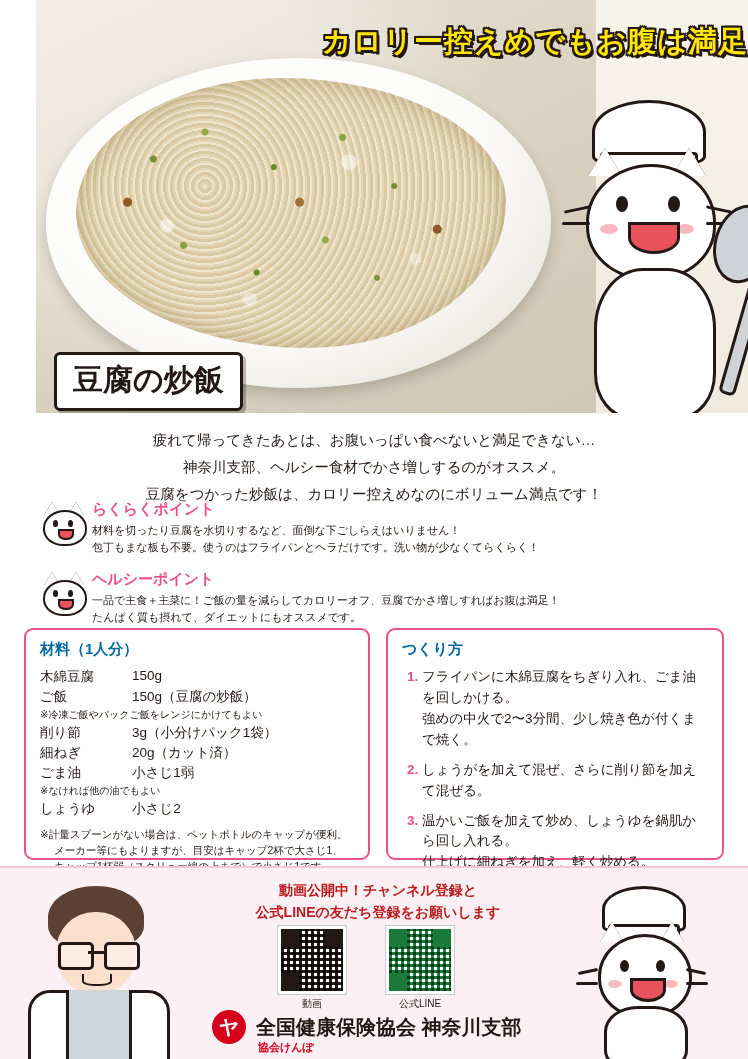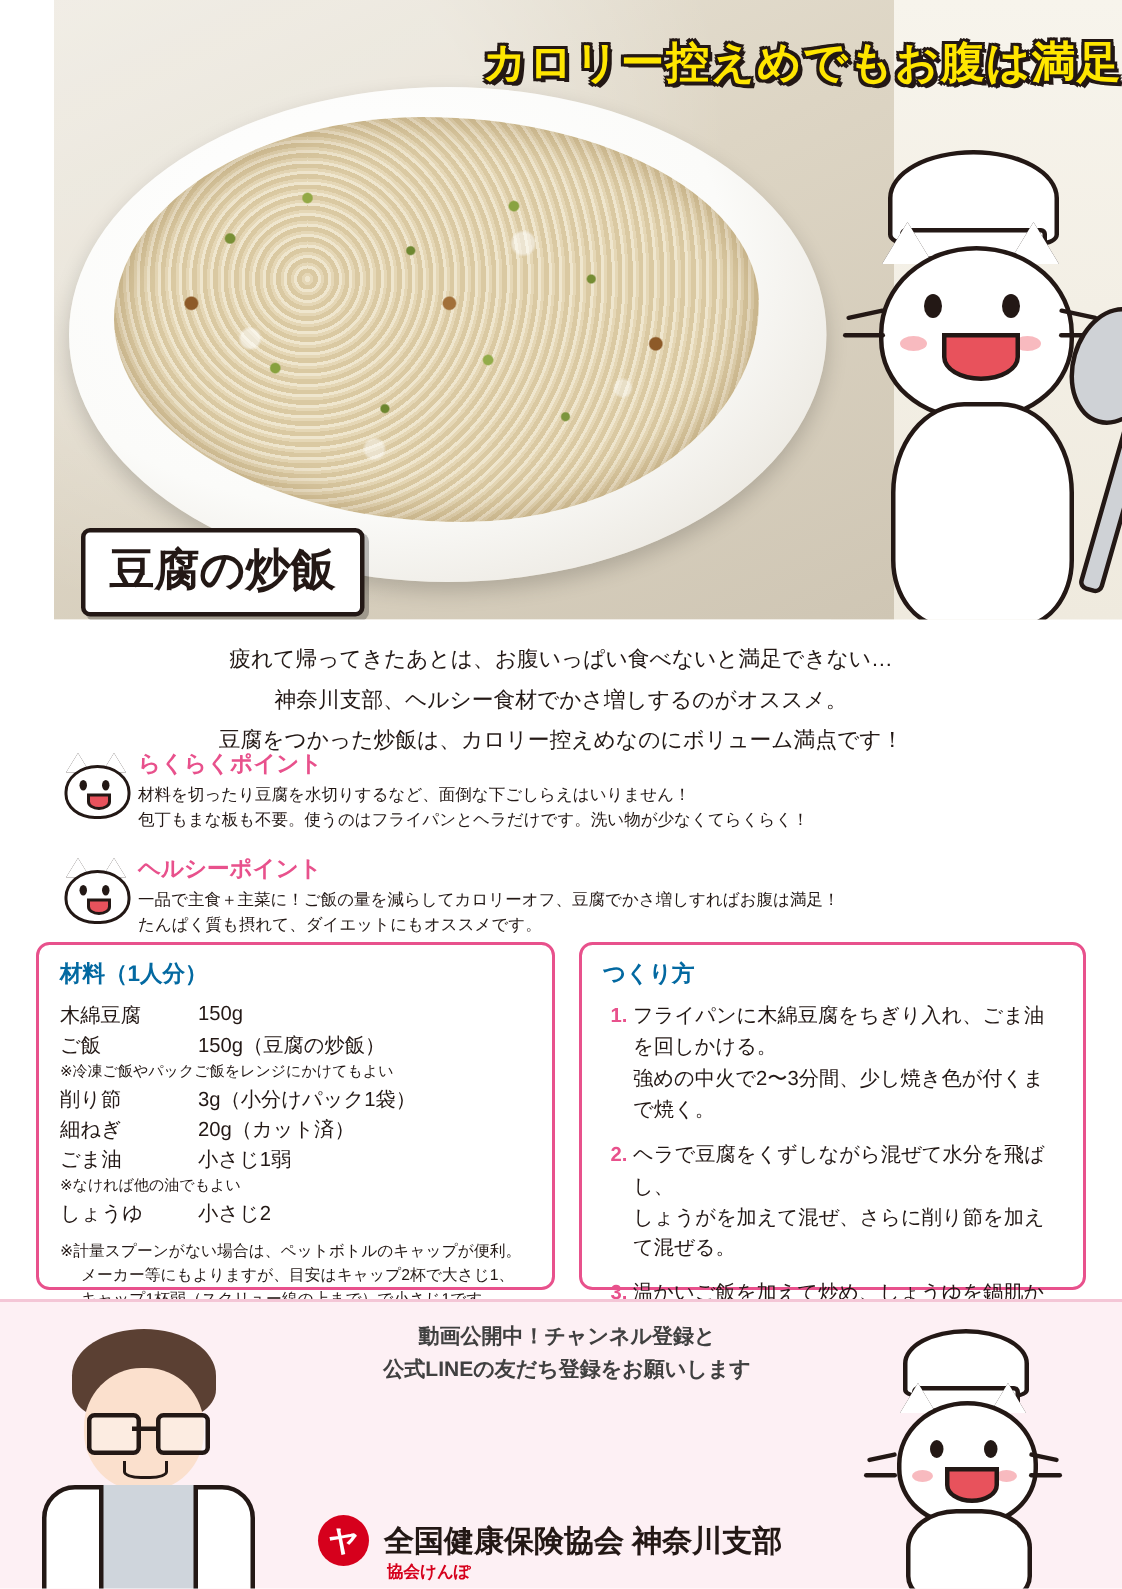--- a/index.html
+++ b/index.html
@@ -153,21 +153,21 @@
   ol.steps li::marker{color:#e8518c;font-weight:bold;}
   .supervisor{font-size:11px;margin-top:6px;color:#231815;}
 
   
   .footer{
     position:absolute;left:0;top:866px;width:748px;height:193px;
     background:#fdf0f4;border-top:2px solid #f4c6d6;
   }
   .footer-head{
     position:absolute;left:168px;top:12px;width:420px;text-align:center;
-    font-size:14px;font-weight:bold;line-height:1.55;color:#404040;
+    font-size:14px;font-weight:bold;line-height:1.55;color:#b91c1c;
   }
   .qr-wrap{position:absolute;top:58px;display:flex;gap:40px;left:278px;}
   .qr-item{text-align:center;}
   .qr{
     width:62px;height:62px;
     background:
       linear-gradient(#231815,#231815) 0 0/18px 18px no-repeat,
       linear-gradient(#231815,#231815) 100% 0/18px 18px no-repeat,
       linear-gradient(#231815,#231815) 0 100%/18px 18px no-repeat,
       repeating-linear-gradient(90deg,#231815 0 3px,#fff 3px 6px),
@@ -328,38 +328,47 @@
     </div>
 
     <div class="box box-right">
       <p class="box-title">つくり方</p>
       <ol class="steps" id="steps-list">
           <li>
             <div>フライパンに木綿豆腐をちぎり入れ、ごま油を回しかける。</div>
             <div>強めの中火で2〜3分間、少し焼き色が付くまで焼く。</div>
           </li>
           <li>
-            <div>ヘラで豆腐をくずしながら混ぜて水分を飛ばし、</div>
             <div>しょうがを加えて混ぜ、さらに削り節を加えて混ぜる。</div>
           </li>
           <li>
             <div>温かいご飯を加えて炒め、しょうゆを鍋肌から回し入れる。</div>
             <div>仕上げに細ねぎを加え、軽く炒める。</div>
           </li>
         </ol>
       <div class="supervisor">レシピ監修：全国健康保険協会神奈川支部 管理栄養士</div>
     </div>
   </div>
 
   <div class="footer">
     <div class="footer-head">
       <div>動画公開中！チャンネル登録と</div>
       <div>公式LINEの友だち登録をお願いします</div>
     </div>
 
+    <div class="qr-wrap">
+      <div class="qr-item">
+        <div class="qr"></div>
+        <div class="qr-label">動画</div>
+      </div>
+      <div class="qr-item">
+        <div class="qr green"></div>
+        <div class="qr-label">公式LINE</div>
+      </div>
+    </div>
 
     <div class="org">
       <div class="org-logo">ヤ</div>
       <div class="org-name">全国健康保険協会 神奈川支部</div>
     </div>
     <div class="org-sub">協会けんぽ</div>
 
     <div class="man">
       <div class="hair"></div>
       <div class="face"></div>

